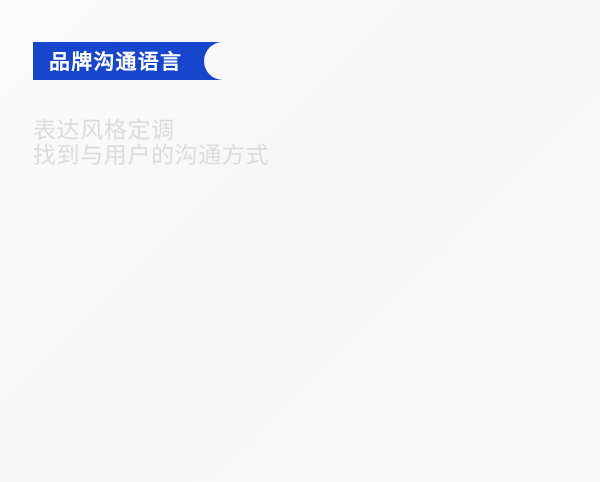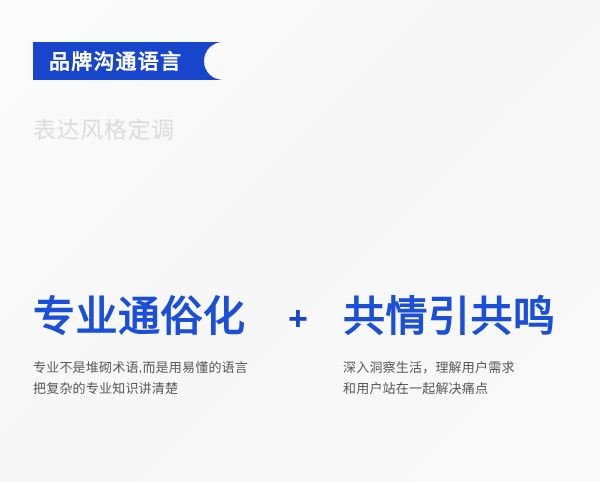--- a/index.html
+++ b/index.html
@@ -146,39 +146,17 @@
 <div class="slide">
 
   <div class="ribbon">
     <div class="ribbon-bg"></div>
     <div class="ribbon-notch"></div>
     <div class="ribbon-label">品牌沟通语言</div>
   </div>
 
   <div class="subtitle">
     <span class="subtitle-line">表达风格定调</span>
+    <span class="subtitle-line">找到与用户的沟通方式</span>
   </div>
 
-  <div class="columns">
-    <div class="col-row">
-
-      <div class="col col-left">
-        <div class="headline">专业通俗化</div>
-        <div class="desc">
-          <span class="desc-line">专业不是堆砌术语,而是用易懂的语言</span>
-          <span class="desc-line">把复杂的专业知识讲清楚</span>
-        </div>
-      </div>
-
-      <div class="plus">+</div>
-
-      <div class="col col-right">
-        <div class="headline">共情引共鸣</div>
-        <div class="desc">
-          <span class="desc-line">深入洞察生活，理解用户需求</span>
-          <span class="desc-line">和用户站在一起解决痛点</span>
-        </div>
-      </div>
-
-    </div>
-  </div>
 
 </div>
 
 </body></html>

